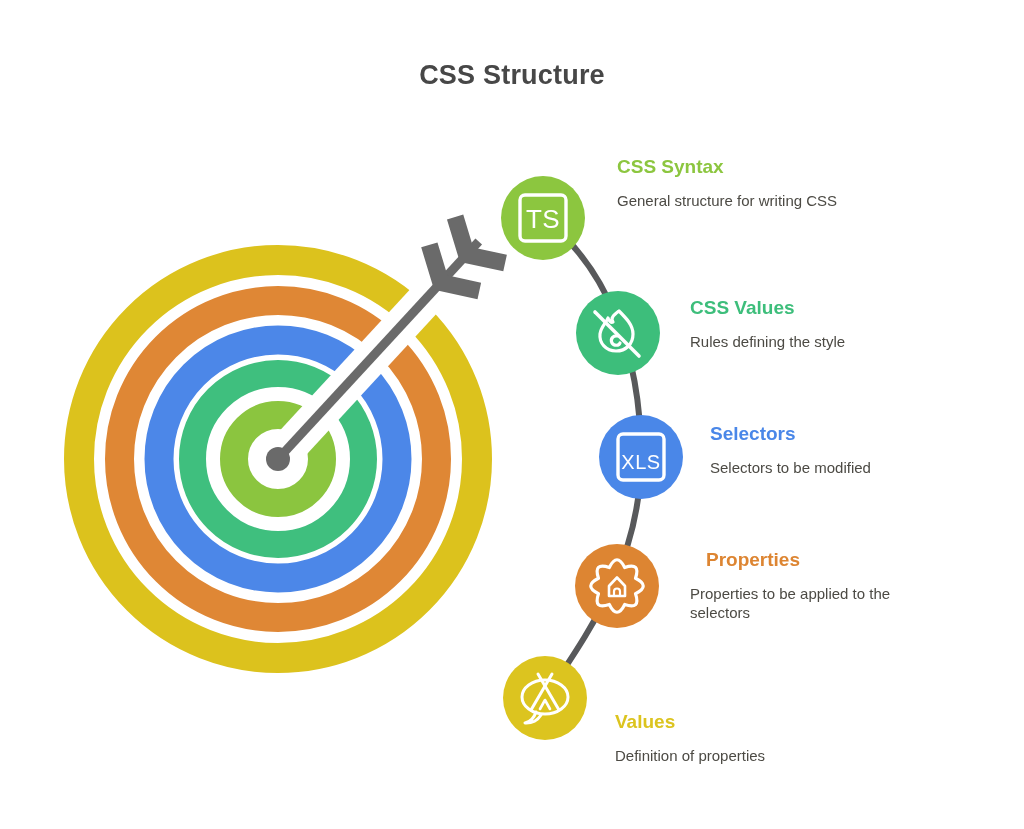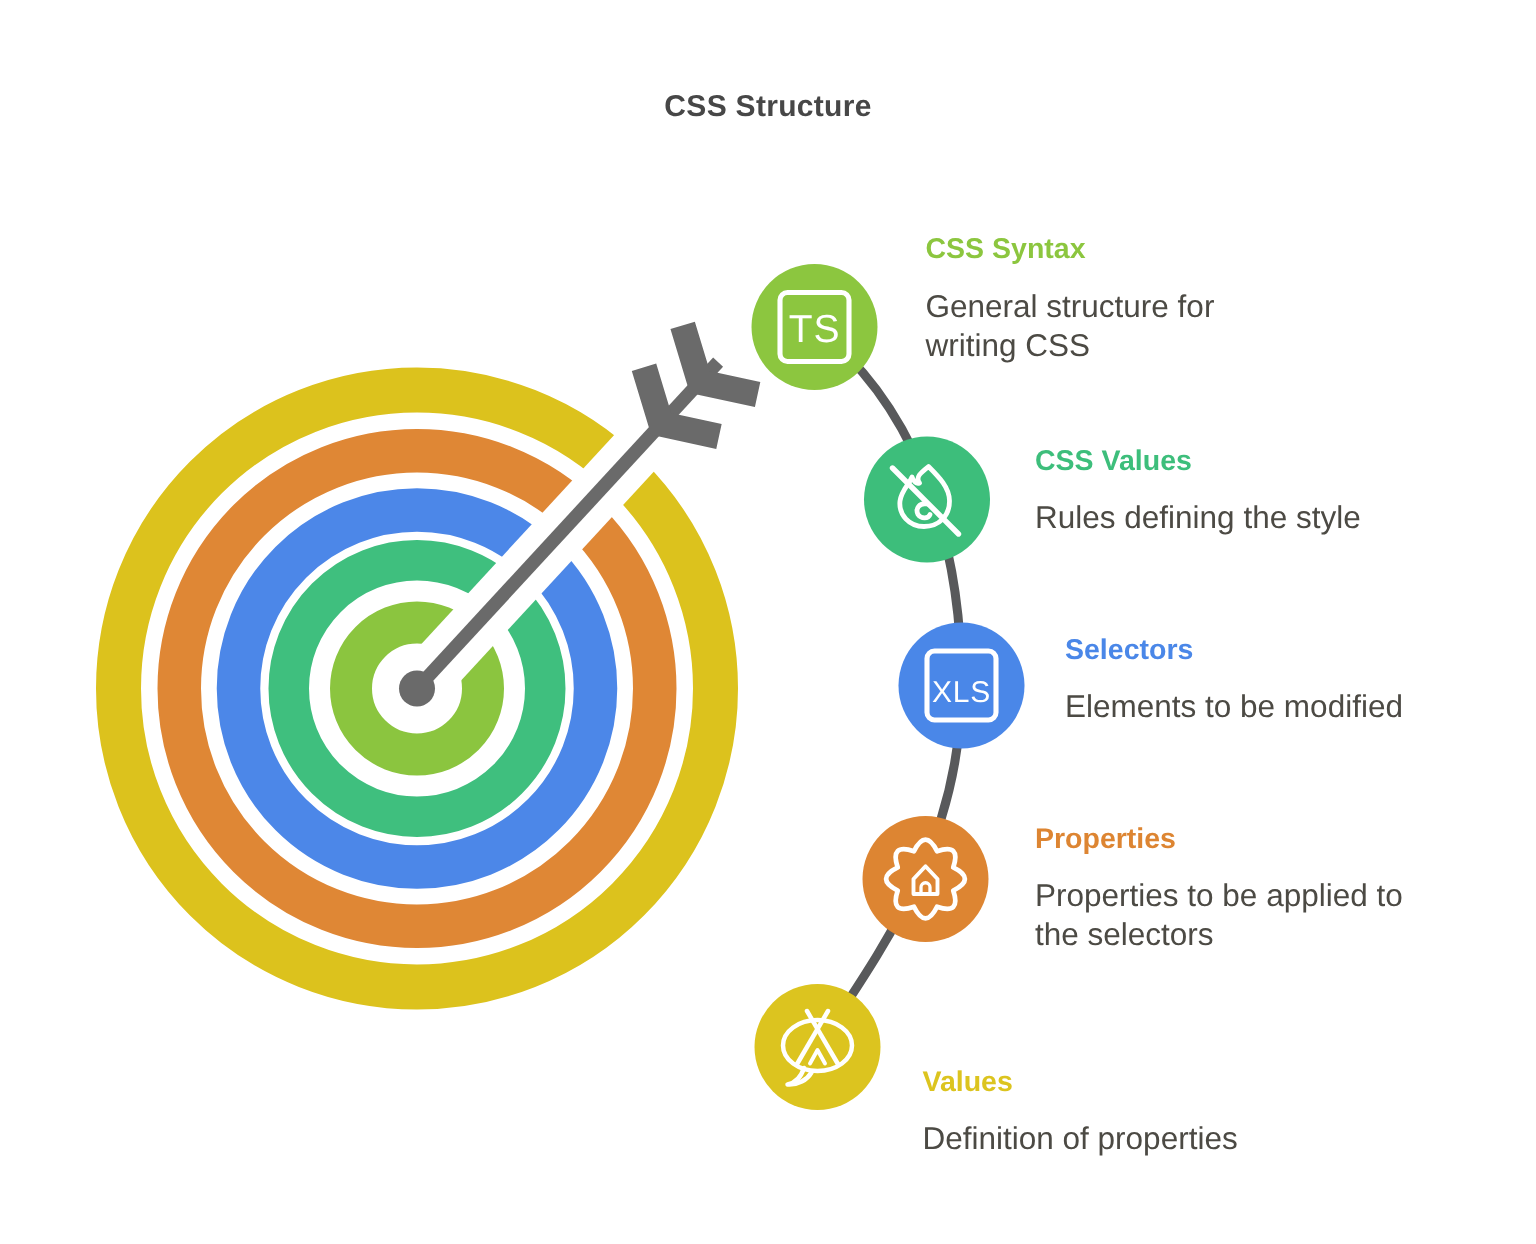--- a/index.html
+++ b/index.html
@@ -2,36 +2,36 @@
 <html><head>
 <meta charset="utf-8">
 <style>
   html,body{margin:0;padding:0;}
   body{
     width:1024px;height:829px;position:relative;overflow:hidden;
     background:#ffffff;font-family:"Liberation Sans", sans-serif;
   }
   .page-title{
     position:absolute;left:0;top:60px;width:1024px;text-align:center;
-    font-size:20px;font-weight:700;color:#474747;letter-spacing:.2px;
+    font-size:27px;font-weight:700;color:#474747;letter-spacing:.2px;
   }
   .target-svg{position:absolute;left:28px;top:209px;}
   .connector-svg{position:absolute;left:480px;top:150px;}
   .node{
     position:absolute;width:84px;height:84px;border-radius:50%;
   }
   .node svg{display:block;}
   .node-0{left:501px;top:176px;}
   .node-1{left:576px;top:291px;}
   .node-2{left:599px;top:415px;text-align:right;}
   .node-3{left:575px;top:544px;}
   .node-4{left:503px;top:656px;}
   .item-text{position:absolute;}
   .item-heading{font-size:19px;font-weight:700;line-height:27px;}
-  .item-desc{font-size:21px;color:#4C4A44;line-height:1.25;margin-top:12px;}
+  .item-desc{font-size:15px;color:#4C4A44;line-height:1.25;margin-top:12px;}
   .it-0{left:617px;top:153px;width:246px;}
   .it-1{left:690px;top:294px;width:270px;}
   .it-2{left:710px;top:420px;width:270px;}
   .it-3{left:690px;top:546px;width:254px;}
   .it-4{left:615px;top:686px;width:270px;margin-top:22px;}
   .badge-letters{font-family:"Liberation Sans", sans-serif;fill:#fff;}
 </style>
 </head>
 <body>
 
@@ -114,22 +114,22 @@
 <div class="item-text it-0">
   <div class="item-heading" style="color: rgb(140, 198, 63);">CSS Syntax</div>
   <div class="item-desc">General structure for writing CSS</div>
 </div>
 <div class="item-text it-1">
   <div class="item-heading" style="color: rgb(61, 190, 123);">CSS Values</div>
   <div class="item-desc">Rules defining the style</div>
 </div>
 <div class="item-text it-2">
   <div class="item-heading" style="color: rgb(74, 135, 232);">Selectors</div>
-  <div class="item-desc">Elements to be modified</div>
+  <div class="item-desc">Selectors to be modified</div>
 </div>
 <div class="item-text it-3">
-  <div class="item-heading" style="color: rgb(221, 133, 50);">Properties</div>
+  <div class="item-heading" style="color: rgb(221, 133, 50); margin-left: 16px;">Properties</div>
   <div class="item-desc">Properties to be applied to the selectors</div>
 </div>
 <div class="item-text it-4">
   <div class="item-heading" style="color: rgb(220, 196, 31);">Values</div>
   <div class="item-desc">Definition of properties</div>
 </div>
 
 </body></html>

